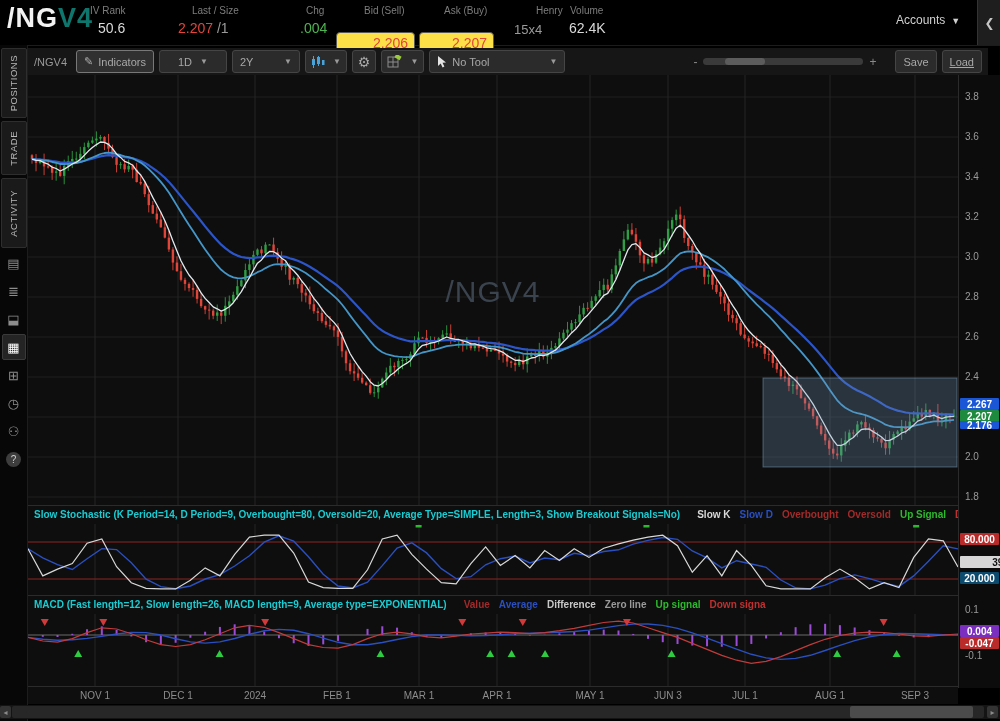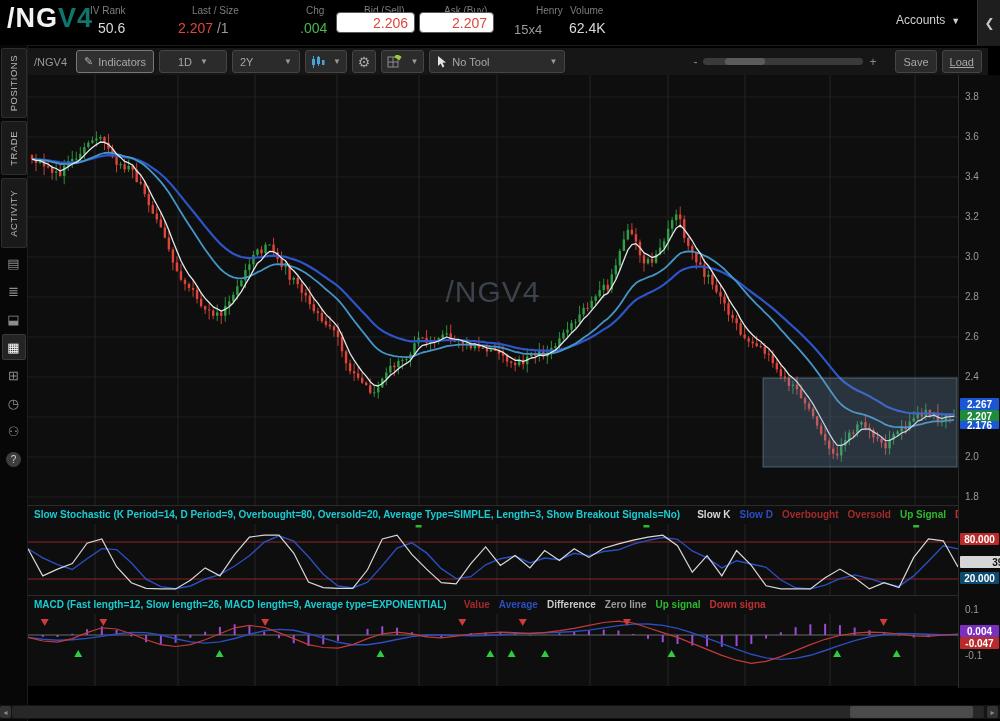--- a/index.html
+++ b/index.html
@@ -5,23 +5,23 @@
   html,body{margin:0;padding:0;background:#000;}
   .app{position:relative;width:1000px;height:721px;background:#000;overflow:hidden;
        font-family:"Liberation Sans",sans-serif;color:#ccc;-webkit-font-smoothing:antialiased;}
   
   .header{position:absolute;left:0;top:0;width:1000px;height:45px;background:#000;border-bottom:1px solid #1c1c1c;}
   .sym{position:absolute;left:7px;top:3px;font-size:27px;font-weight:bold;color:#f2f2f2;letter-spacing:1px;}
   .sym .sfx{color:#0f766e;font-weight:bold;}
   .hlabel{position:absolute;top:5px;font-size:10px;color:#7d7d7d;white-space:nowrap;}
   .hval{position:absolute;top:20px;font-size:14px;color:#d9d9d9;white-space:nowrap;}
   .red{color:#e0453c;} .grn{color:#4db54f;} .dim{color:#9a9a9a;}
-  .quotebox{position:absolute;top:12px;height:21px;border:1px solid #585858;border-radius:4px;
+  .quotebox{position:absolute;top:32px;height:21px;border:1px solid #585858;border-radius:4px;
             display:flex;align-items:center;justify-content:flex-end;padding:0 6px;box-sizing:border-box;
-            font-size:14px;background:#ffffff;cursor:pointer;}
+            font-size:14px;background:#fde047;cursor:pointer;}
   .accounts{position:absolute;left:896px;top:13px;font-size:12px;color:#d0d0d0;cursor:pointer;}
   .accounts .car{font-size:9px;margin-left:6px;}
   .hdr-chev{position:absolute;left:977px;top:0;width:23px;height:45px;background:#1e1e1e;border-left:1px solid #333;
             display:flex;align-items:center;justify-content:center;color:#c5c5c5;font-size:12px;cursor:pointer;}
   
   .sidebar{position:absolute;left:0;top:45px;width:28px;height:676px;background:#070707;border-right:1px solid #1d1d1d;box-sizing:border-box;}
   .vtab{width:24px;margin:3px auto 0 auto;background:#1a1a1a;border:1px solid #2e2e2e;border-radius:2px;
         display:flex;align-items:center;justify-content:center;cursor:pointer;}
   .vtab span{writing-mode:vertical-rl;transform:rotate(180deg);font-size:9.5px;letter-spacing:.5px;color:#b8b8b8;padding:6px 0;}
   .sico{width:24px;height:26px;margin:2px auto 0 auto;display:flex;align-items:center;justify-content:center;
@@ -822,20 +822,33 @@
       <div class="ybadge" style="top: 335px; background: rgb(29, 138, 62); color: rgb(255, 255, 255); height: 12px;">2.207</div>
       <div class="ybadge" style="top: 346px; background: rgb(26, 86, 214); color: rgb(255, 255, 255); height: 8px;">2.176</div>
       <div class="ybadge" style="top: 458px; background: rgb(185, 42, 42); color: rgb(255, 255, 255); height: 12px;">80.000</div>
       <div class="ybadge" style="top: 481px; background: rgb(214, 214, 214); color: rgb(17, 17, 17); height: 12px; padding-left: 28px;">39.500</div>
       <div class="ybadge" style="top: 497px; background: #0c4a6e; color: rgb(255, 255, 255); height: 12px;">20.000</div>
       <div class="ybadge" style="top: 550px; background: rgb(123, 47, 190); color: rgb(255, 255, 255); height: 12px;">0.004</div>
       <div class="ybadge" style="top: 562px; background: rgb(185, 42, 42); color: rgb(255, 255, 255); height: 12px;">-0.047</div>
       <div class="ytick" style="top: 529px;">0.1</div>
       <div class="ytick" style="top: 575px;">-0.1</div>
     </div>
+  <div class="xaxis" id="xaxis">
+      <div class="xlab" style="left: 67px;">NOV 1</div>
+      <div class="xlab" style="left: 150px;">DEC 1</div>
+      <div class="xlab" style="left: 227px;">2024</div>
+      <div class="xlab" style="left: 309px;">FEB 1</div>
+      <div class="xlab" style="left: 391px;">MAR 1</div>
+      <div class="xlab" style="left: 469px;">APR 1</div>
+      <div class="xlab" style="left: 562px;">MAY 1</div>
+      <div class="xlab" style="left: 640px;">JUN 3</div>
+      <div class="xlab" style="left: 717px;">JUL 1</div>
+      <div class="xlab" style="left: 802px;">AUG 1</div>
+      <div class="xlab" style="left: 887px;">SEP 3</div>
+    </div>
 
   <div class="hscroll">
     <div class="hs-btn" style="left:0px">
         <span>◂</span>
       </div>
     <div class="hs-track"></div>
     <div class="hs-thumb"></div>
     <div class="hs-btn" style="left:987px">
         <span>▸</span>
       </div>

